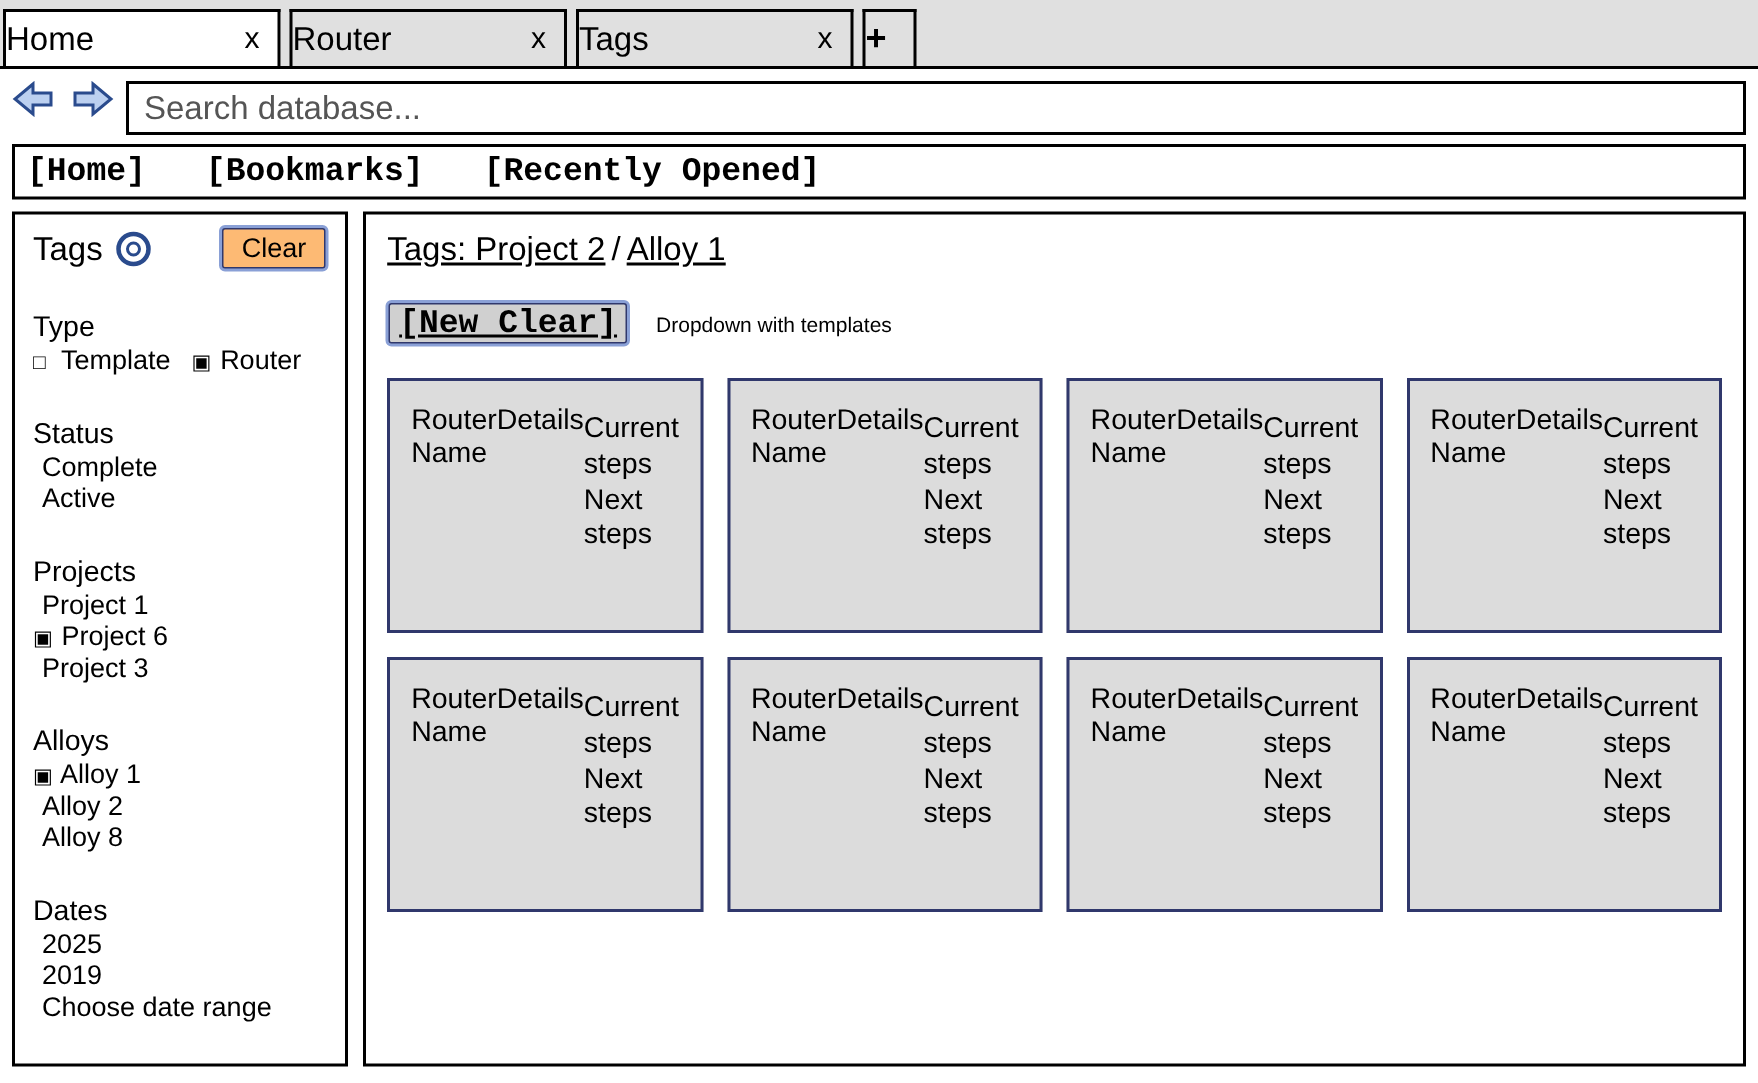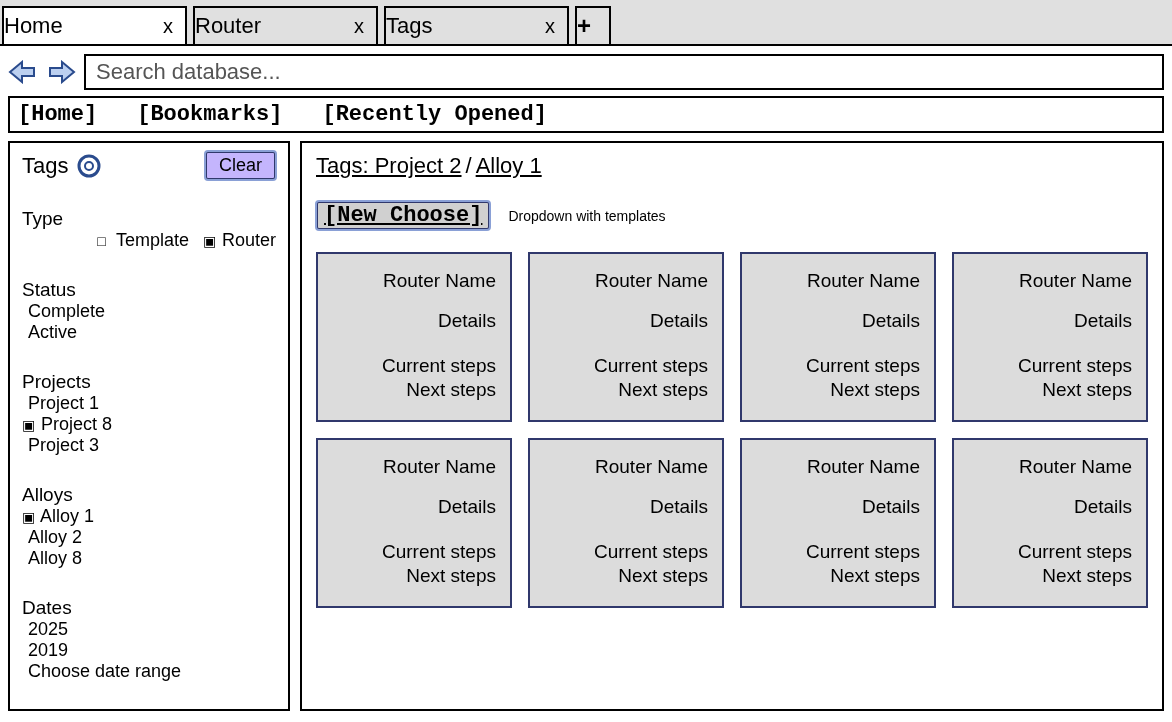--- a/index.html
+++ b/index.html
@@ -47,21 +47,21 @@
   .tab.inactive {
     background: #e0e0e0;
   }
   .tab.addtab {
     width: 36px;
     font-size: 24px;
     font-weight: bold;
   }
   .toolbar {
     display: flex;
-    align-items: center;
+    align-items: flex-start;
     padding: 8px 8px 6px 8px;
     gap: 8px;
   }
   .navarrow svg { display:block; }
   .searchbar {
     flex: 1;
     border: 2px solid #000;
     height: 36px;
     display: flex;
     align-items: center;
@@ -97,28 +97,28 @@
     gap: 8px;
   }
   .sidebar-top .title { font-size: 22px; }
   .gear svg { display:block; }
   .clearbtn {
     margin-left: auto;
     border: 2px solid #30386c;
     outline: 2px solid #8aa0d6;
     outline-offset: -1px;
     border-radius: 3px;
-    background: #c4b5fd;
+    background: #fdba74;
     padding: 2px 12px;
     font-size: 18px;
   }
   .section { margin-top: 28px; }
   .section-title {  }
   .opt { margin-left: 6px; font-size: 18px; }
-  .opts-row { display:flex; gap:14px; margin-left:0; font-size:18px;justify-content:flex-end; }
+  .opts-row { display:flex; gap:14px; margin-left:0; font-size:18px; }
   .cb { font-size: 14px; display:inline-block; width:14px; }
   .main {
     flex: 1;
     border: 2px solid #000;
     padding: 10px 14px;
   }
   .breadcrumb { font-size: 22px; text-decoration: underline; }
   .bc-sep { text-decoration: none; display:inline-block; padding: 0 4px; }
   .actions { margin-top: 22px; display:flex; align-items:center; gap:18px; }
   .newrouter {
@@ -140,23 +140,21 @@
     grid-template-columns: repeat(4, 1fr);
     gap: 16px 16px;
   }
   .card {
     border: 2px solid #30386c;
     background: #dcdcdc;
     padding: 16px 14px 14px 14px;
     font-size: 19px;
     min-height: 170px;
     display:flex;
-    flex-direction:column;
-    gap:18px;
-    text-align:right;
+    flex-direction:row;
   }
   .card .steps { margin-top: 4px; }
   .card .steps div { line-height: 1.25; }
 </style>
 </head>
 <body>
 
 <div class="app">
   <div class="tabstrip">
     <div class="tab">
@@ -221,21 +219,21 @@
 
       <div class="section">
         <div class="section-title">Status</div>
         <div class="opt">Complete</div>
         <div class="opt">Active</div>
       </div>
 
       <div class="section">
         <div class="section-title">Projects</div>
         <div class="opt"><span>Project 1</span></div>
-        <div class="opt" style="margin-left:0"><span class="cb">▣</span> <span>Project 8</span></div>
+        <div class="opt" style="margin-left:0"><span class="cb">▣</span> <span>Project 6</span></div>
         <div class="opt"><span>Project 3</span></div>
       </div>
 
       <div class="section">
         <div class="section-title">Alloys</div>
         <div class="opt" style="margin-left:0"><span class="cb">▣</span> <span>Alloy 1</span></div>
         <div class="opt"><span>Alloy 2</span></div>
         <div class="opt"><span>Alloy 8</span></div>
       </div>
 
@@ -245,21 +243,21 @@
         <div class="opt">2019</div>
         <div class="opt">Choose date range</div>
       </div>
     </div>
 
     <div class="main">
       <div class="breadcrumb">
         <span>Tags: Project 2</span><span class="bc-sep">/</span><span>Alloy 1</span>
       </div>
       <div class="actions">
-        <span class="newrouter">[New Choose]</span>
+        <span class="newrouter">[New Clear]</span>
         <span class="dropdown-note">Dropdown with templates</span>
       </div>
       <div class="cards" id="cards">
           <div class="card">
             <div>Router Name</div>
             <div>Details</div>
             <div class="steps">
               <div>Current steps</div>
               <div>Next steps</div>
             </div>

